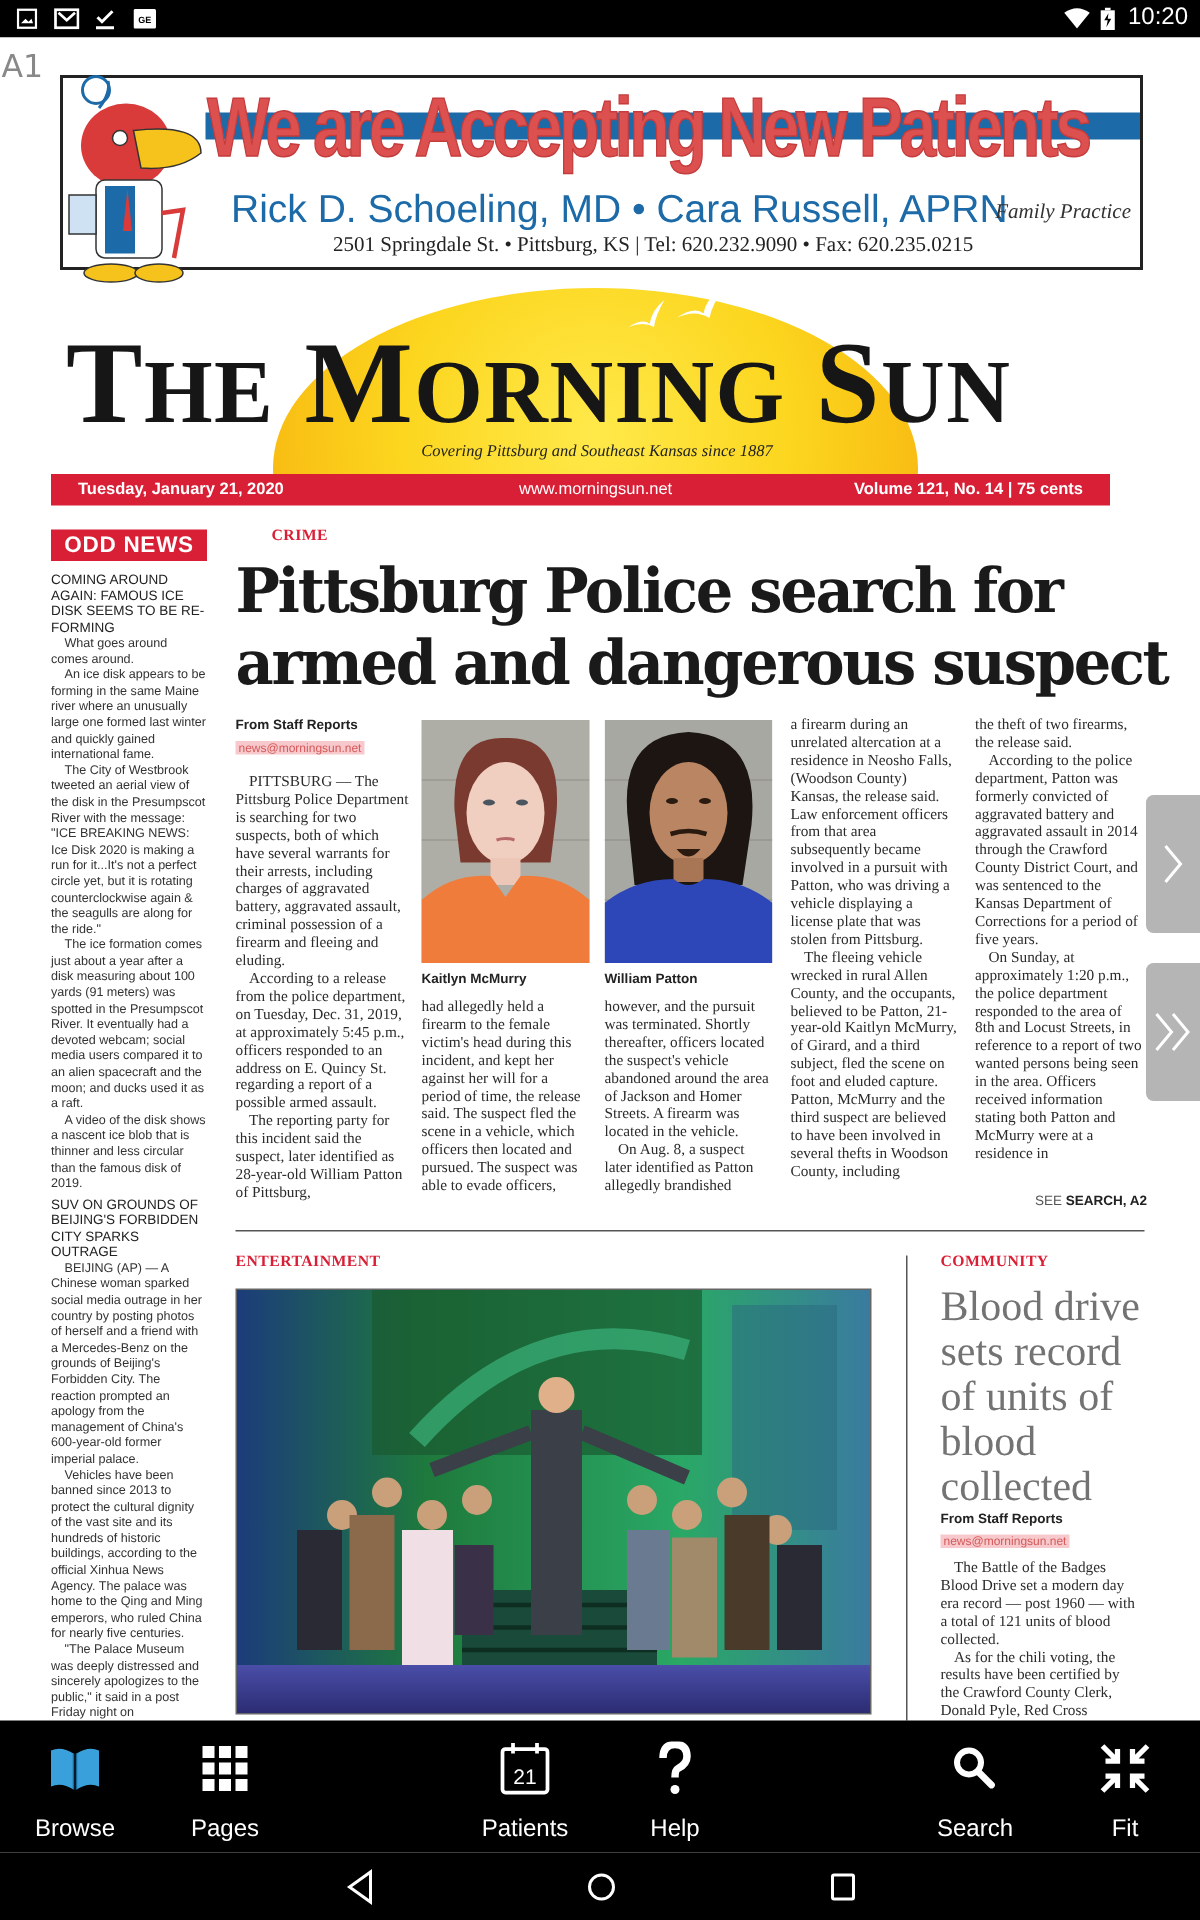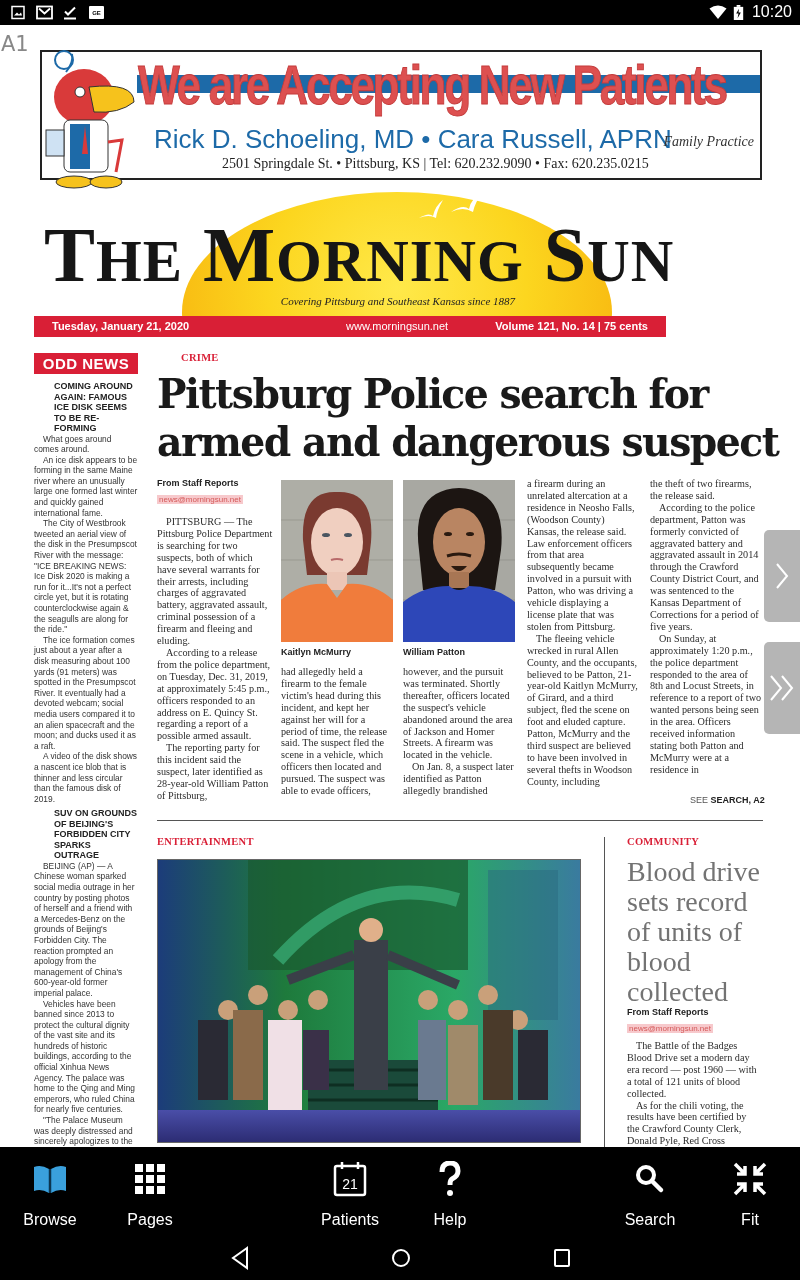--- a/index.html
+++ b/index.html
@@ -24,28 +24,28 @@
   #ad .address { position: absolute; left: 180px; top: 104px; font-family: "Liberation Serif", serif; font-size: 14px; color: #222; white-space: nowrap; }
   #ad-mascot { position: absolute; left: -8px; top: -10px; width: 108px; height: 150px; }
 
   
   #masthead { position: absolute; left: 34px; top: 165px; width: 728px; height: 150px; }
   #sun { position: absolute; left: 148px; top: 2px; width: 430px; height: 240px; border-radius: 50%; background: radial-gradient(circle at 50% 40%, #ffe94a 0%, #fcd61f 50%, #f7b10d 100%); }
   #sun-clip { position: absolute; left: 0; top: 0; width: 728px; height: 126px; overflow: hidden; }
   #title { position: absolute; left: 10px; top: 20px; font-family: "Liberation Serif", serif; font-weight: bold; color: #161616; white-space: nowrap; font-size: 78px; letter-spacing: 1px; transform: scaleX(0.98); transform-origin: left top; }
   #title .sc { font-size: 60px; }
   #tagline { position: absolute; left: 0; width: 728px; top: 105px; text-align: center; font-family: "Liberation Serif", serif; font-style: italic; font-size: 11px; color: #222; }
-  #datebar { position: absolute; left: 0; top: 126px; width: 632px; height: 21px; background: #d91f36; color: #fff; font-family: "Liberation Sans", sans-serif; font-weight: bold; font-size: 11px; text-align: center; }
+  #datebar { position: absolute; left: 0; top: 126px; width: 706px; height: 21px; background: #d91f36; color: #fff; font-family: "Liberation Sans", sans-serif; font-weight: bold; font-size: 11px; text-align: center; }
   #datebar span { position: absolute; top: 4px; }
   #bird1, #bird2 { position: absolute; }
 
   
   #oddnews { position: absolute; left: 34px; top: 328px; width: 104px; }
   #oddnews .banner { height: 21px; background: #d91f36; color: #fff; font-weight: bold; font-size: 15px; text-align: center; line-height: 21px; font-family: "Liberation Sans", sans-serif; letter-spacing: 0.5px; }
-  .odd-head { font-family: "Liberation Sans", sans-serif; font-weight: bold; font-size: 9px; line-height: 10.5px; color: #222; margin-top: 4px; margin-left: 20px; }
+  .odd-head { font-family: "Liberation Sans", sans-serif; font-weight: normal; font-size: 9px; line-height: 10.5px; color: #222; margin-top: 4px; }
   .odd-body { font-family: "Liberation Sans", sans-serif; font-size: 8.4px; line-height: 10.6px; color: #333; }
   .odd-body p { text-indent: 9px; }
   .kicker { font-family: "Liberation Serif", serif; font-weight: bold; font-size: 10.5px; color: #d91f36; letter-spacing: 0.3px; }
   #headline { position: absolute; left: 157px; top: 345px; font-family: "DejaVu Serif", serif; font-weight: bold; font-size: 41px; line-height: 48px; color: #1a1a1a; letter-spacing: -1.6px; white-space: nowrap; transform: scaleX(0.96); transform-origin: left top; }
   .byline { font-family: "Liberation Sans", sans-serif; font-weight: bold; font-size: 9px; color: #222; }
   .email { display: inline-block; font-family: "Liberation Sans", sans-serif; font-size: 8px; color: #d45a5a; background: #f7c9cc; padding: 0 2px; }
   .serif-body { font-family: "Liberation Serif", serif; font-size: 10.2px; line-height: 11.9px; color: #2b2b2b; }
   .serif-body p { text-indent: 9px; }
   .col { position: absolute; }
   .mug { position: absolute; width: 112px; height: 162px; overflow: hidden; }
@@ -217,21 +217,21 @@
       <path d="M0 122 Q20 106 46 106 Q56 114 66 106 Q92 106 112 122 V162 H0 Z" fill="#2d47b8"></path>
     </svg>
   </div>
   <div class="caption" style="left:403px;top:622px">William Patton</div>
 
   <div class="col serif-body" style="left:281px;top:641px;width:112px">
     <p style="text-indent:0">had allegedly held a firearm to the female victim's head during this incident, and kept her against her will for a period of time, the release said. The suspect fled the scene in a vehicle, which officers then located and pursued. The suspect was able to evade officers,</p>
   </div>
   <div class="col serif-body" style="left:403px;top:641px;width:112px">
     <p style="text-indent:0">however, and the pursuit was terminated. Shortly thereafter, officers located the suspect's vehicle abandoned around the area of Jackson and Homer Streets. A firearm was located in the vehicle.</p>
-    <p>On Jan. 8, a suspect later identified as Patton allegedly brandished</p>
+    <p>On Aug. 8, a suspect later identified as Patton allegedly brandished</p>
   </div>
   <div class="col serif-body" style="left:527px;top:453px;width:112px">
     <p style="text-indent:0">a firearm during an unrelated altercation at a residence in Neosho Falls, (Woodson County) Kansas, the release said. Law enforcement officers from that area subsequently became involved in a pursuit with Patton, who was driving a vehicle displaying a license plate that was stolen from Pittsburg.</p>
     <p>The fleeing vehicle wrecked in rural Allen County, and the occupants, believed to be Patton, 21-year-old Kaitlyn McMurry, of Girard, and a third subject, fled the scene on foot and eluded capture. Patton, McMurry and the third suspect are believed to have been involved in several thefts in Woodson County, including</p>
   </div>
   <div class="col serif-body" style="left:650px;top:453px;width:112px">
     <p style="text-indent:0">the theft of two firearms, the release said.</p>
     <p>According to the police department, Patton was formerly convicted of aggravated battery and aggravated assault in 2014 through the Crawford County District Court, and was sentenced to the Kansas Department of Corrections for a period of five years.</p>
     <p>On Sunday, at approximately 1:20 p.m., the police department responded to the area of 8th and Locust Streets, in reference to a report of two wanted persons being seen in the area. Officers received information stating both Patton and McMurry were at a residence in</p>
   </div>

